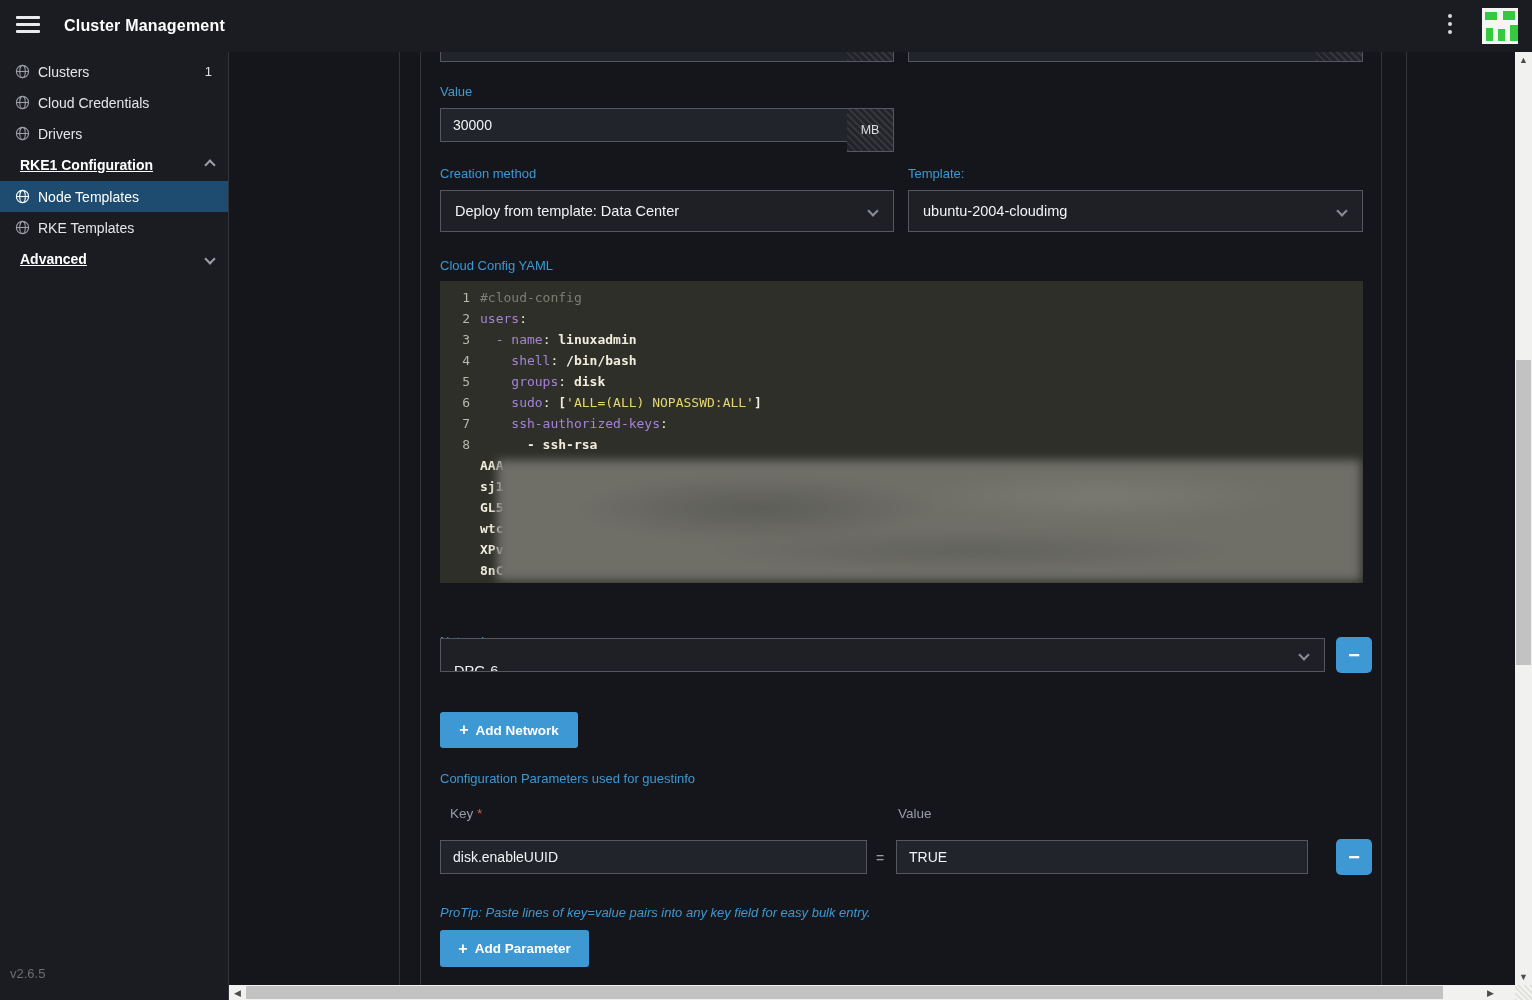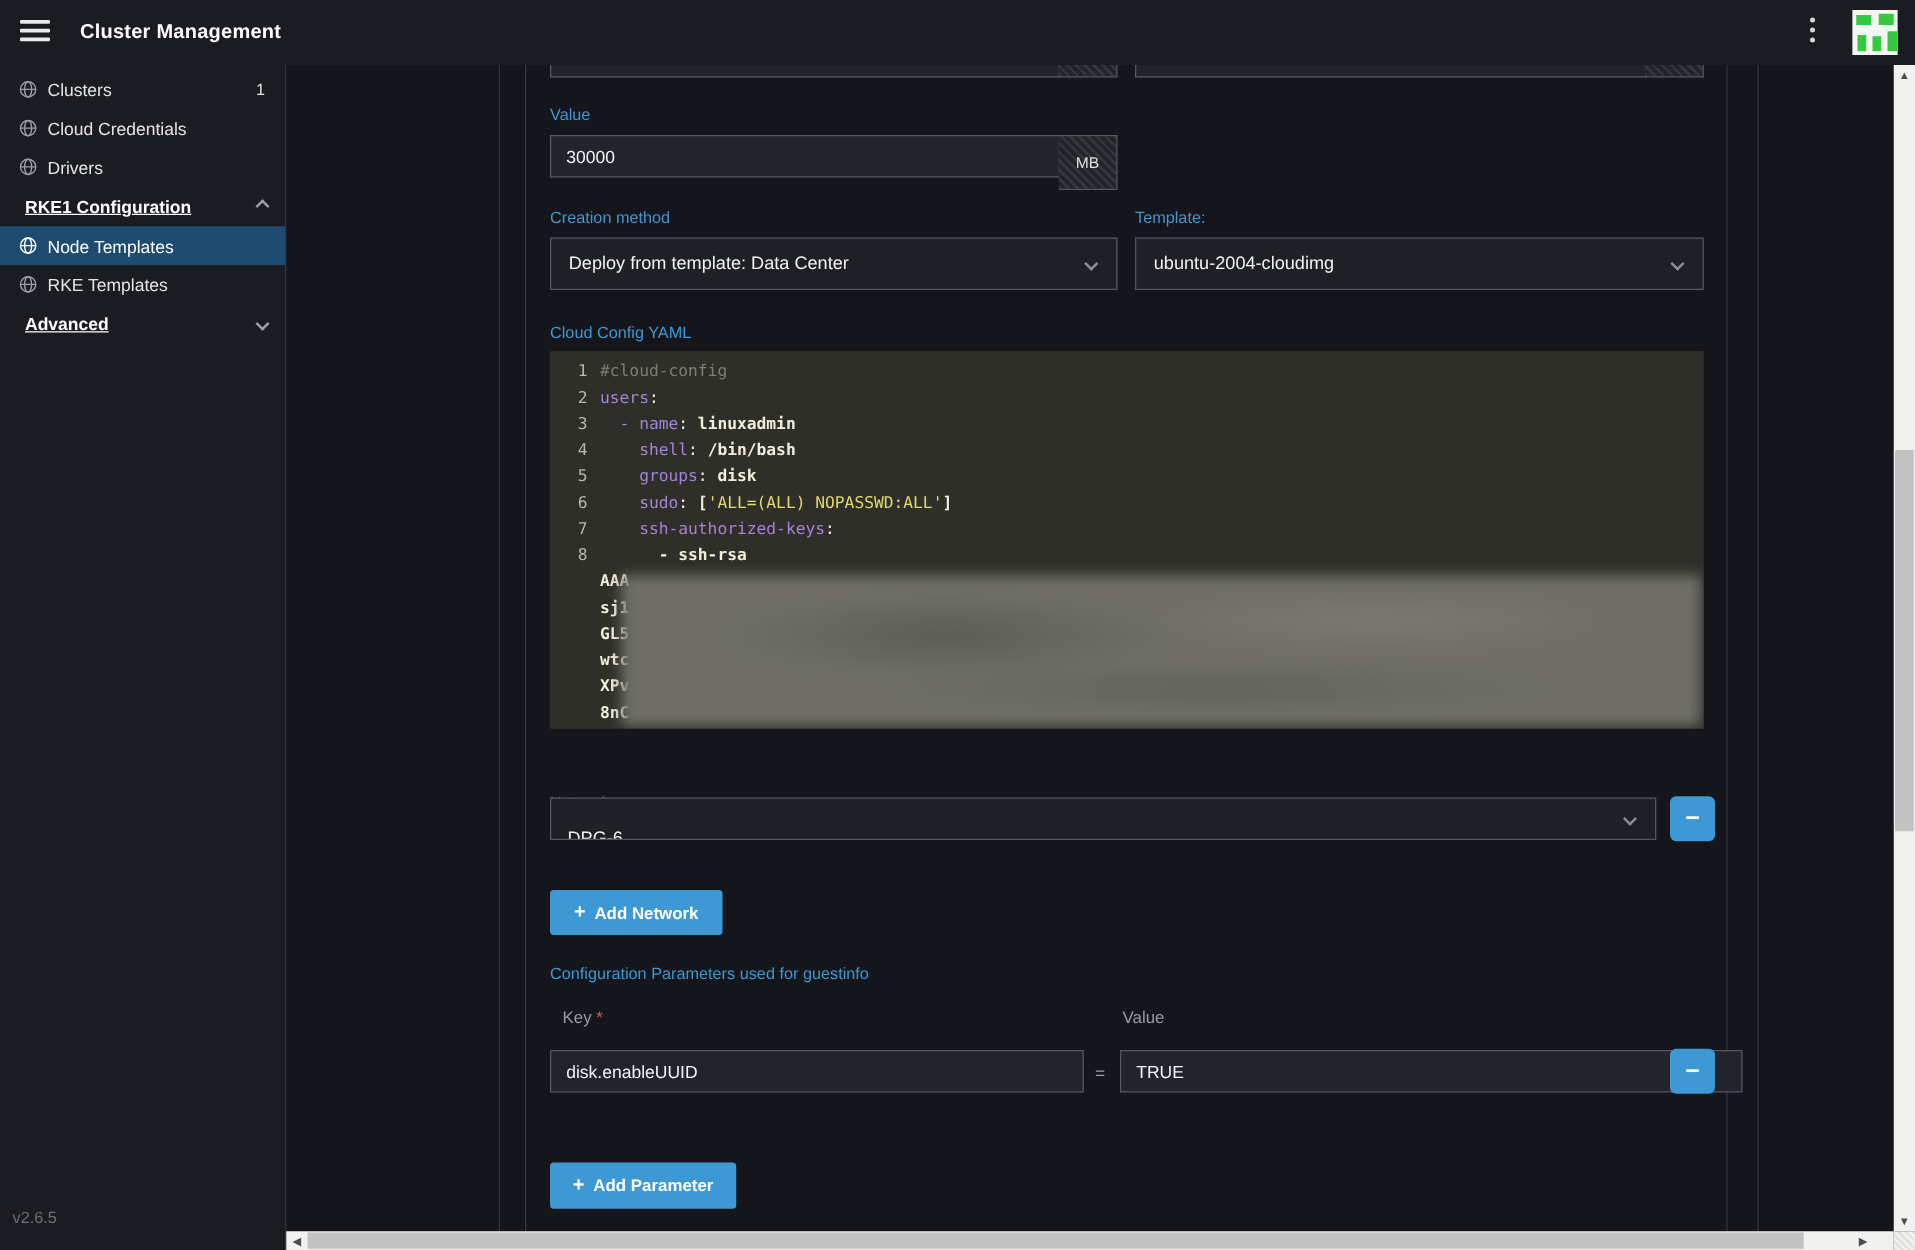--- a/index.html
+++ b/index.html
@@ -229,26 +229,27 @@
   <div class="colhead" style="left:450px; top:806px;">
     <span>Key</span> <span class="req">*</span>
   </div>
   <div class="colhead" style="left:898px; top:806px;">
     <span>Value</span>
   </div>
   <div class="tinput" style="left:440px; top:840px; width:427px; height:34px;">
     <span>disk.enableUUID</span>
   </div>
   <div class="eq" style="left:876px; top:850px;">=</div>
-  <div class="tinput" style="left:896px; top:840px; width:498px; height:34px;">
+  <div class="tinput" style="left:896px; top:840px; width:412px; height:34px;">
     <span>TRUE</span>
   </div>
   <button class="minibtn" style="left:1336px; top:839px;">
     <span>−</span>
   </button>
+  <div class="protip" style="left:440px; top:905px;">ProTip: Paste lines of key=value pairs into any key field for easy bulk entry.</div>
   <button class="btn" style="left:440px; top:930px; width:149px; height:37px;">
     <span class="plus">+</span>
     <span>Add Parameter</span>
   </button>
 
   <div class="vscroll">
     <div class="arrow" style="top:0;">▲</div>
     <div class="thumb" style="top:308px; height:305px;"></div>
     <div class="arrow" style="bottom:0;">▼</div>
   </div>

